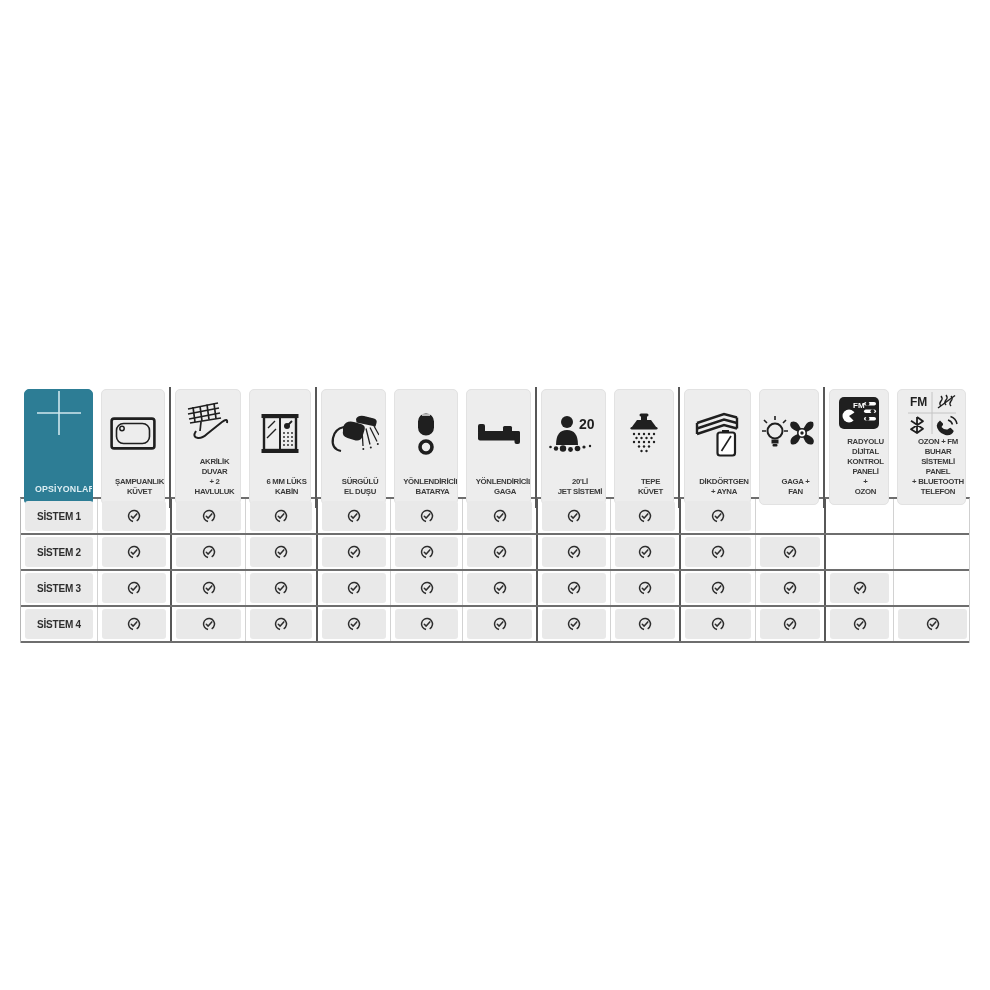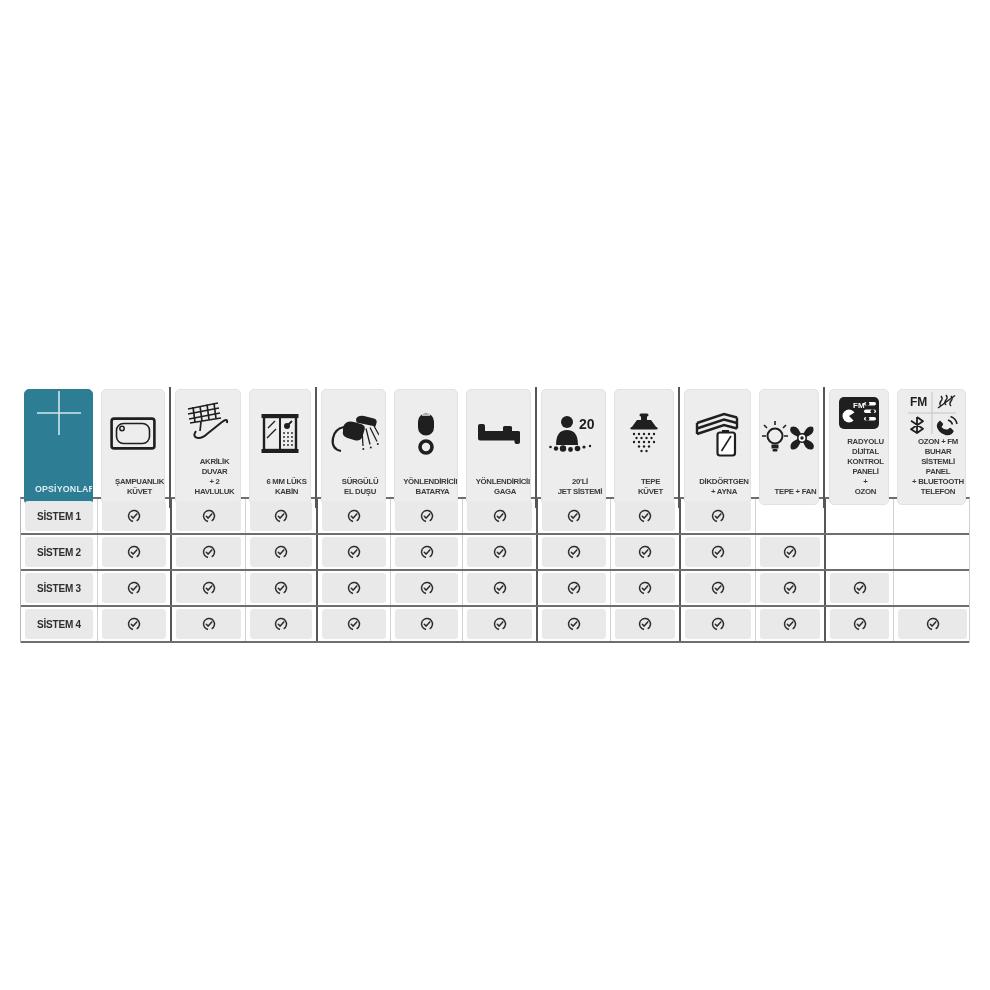--- a/index.html
+++ b/index.html
@@ -265,21 +265,21 @@
                     <path d="M40 19 Q37 5 29 8 Q25 15 40 19z"></path>
                     <path d="M40 19 Q54 16 51 8 Q44 5 40 19z"></path>
                     <path d="M40 19 Q43 33 51 30 Q55 23 40 19z"></path>
                     <path d="M40 19 Q26 22 29 30 Q36 33 40 19z"></path>
                   </g>
                   <circle cx="40" cy="19" r="4.2" fill="#ffffff" stroke="#1f1f1f" stroke-width="1.6"></circle>
                   <circle cx="40" cy="19" r="1.7" fill="#1f1f1f"></circle>
                 </svg>
               </span>
             </div>
-            <div class="hlabel">TEPE + FAN</div>
+            <div class="hlabel">GAGA + FAN</div>
           </div>
         </div>
         <div class="hwrap">
           <div class="hcell">
             <div class="hicon">
               <span class="iconbox">
                 <svg width="42" height="36" viewBox="0 0 42 36">
                   <rect x="1" y="2" width="40" height="32" rx="5" fill="#1f1f1f"></rect>
                   <text x="15" y="13" font-size="8" font-weight="bold" fill="#ffffff" font-family="Liberation Sans, sans-serif">FM</text>
                   <circle cx="11" cy="21" r="6.5" fill="#ffffff"></circle>

